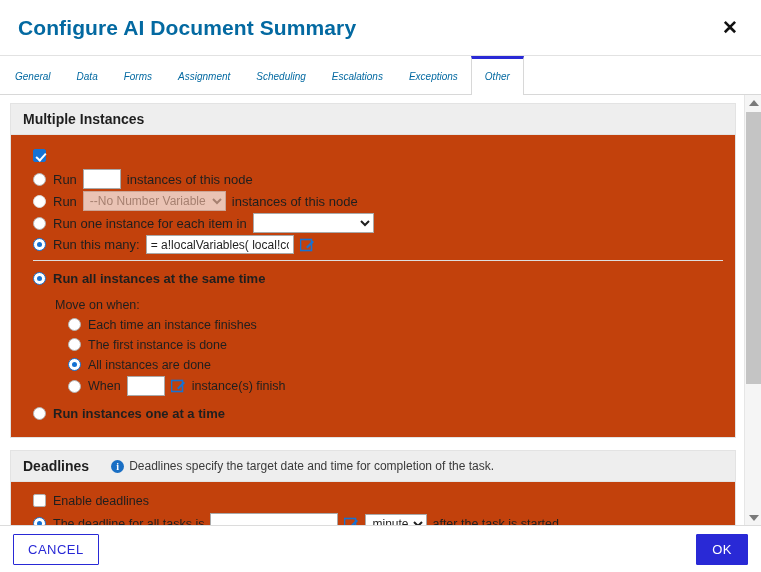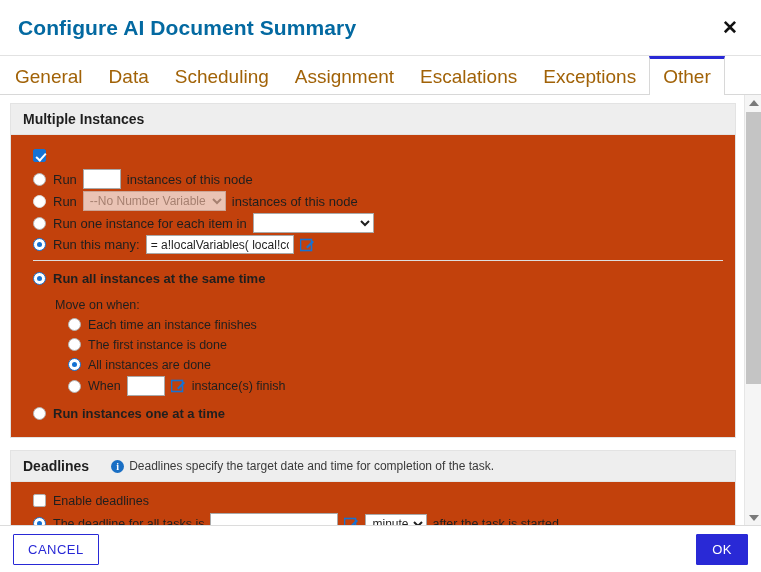--- a/index.html
+++ b/index.html
@@ -54,26 +54,27 @@
     display: flex;
     align-items: stretch;
     padding-left: 2px;
     border-bottom: 1px solid #d8d8d8;
     background: #ffffff;
   }
   .tab {
     padding: 0 13px;
     display: flex;
     align-items: center;
-    font-size: 19px;
-    color: #a16207;
+    font-size: 10px;
+    color: #0369a1;
     cursor: pointer;
     border-top: 3px solid transparent;
     position: relative;
     white-space: nowrap;
+    font-style: italic;
   }
   .tab.active {
     border-top: 3px solid #2929d6;
     border-left: 1px solid #d8d8d8;
     border-right: 1px solid #d8d8d8;
     background: #ffffff;
     margin-bottom: -1px;
     padding-bottom: 1px;
   }
 
@@ -313,22 +314,23 @@
 <div class="dialog">
 
   <div class="titlebar">
     <div class="dialog-title">Configure AI Document Summary</div>
     <div class="close-btn">✕</div>
   </div>
 
   <div class="tabbar">
     <div class="tab">General</div>
     <div class="tab">Data</div>
+    <div class="tab">Forms</div>
+    <div class="tab">Assignment</div>
     <div class="tab">Scheduling</div>
-    <div class="tab">Assignment</div>
     <div class="tab">Escalations</div>
     <div class="tab">Exceptions</div>
     <div class="tab active">Other</div>
   </div>
 
   <div class="body-wrap">
     <div class="body-scroll">
 
       <div class="panel">
         <div class="panel-header">

